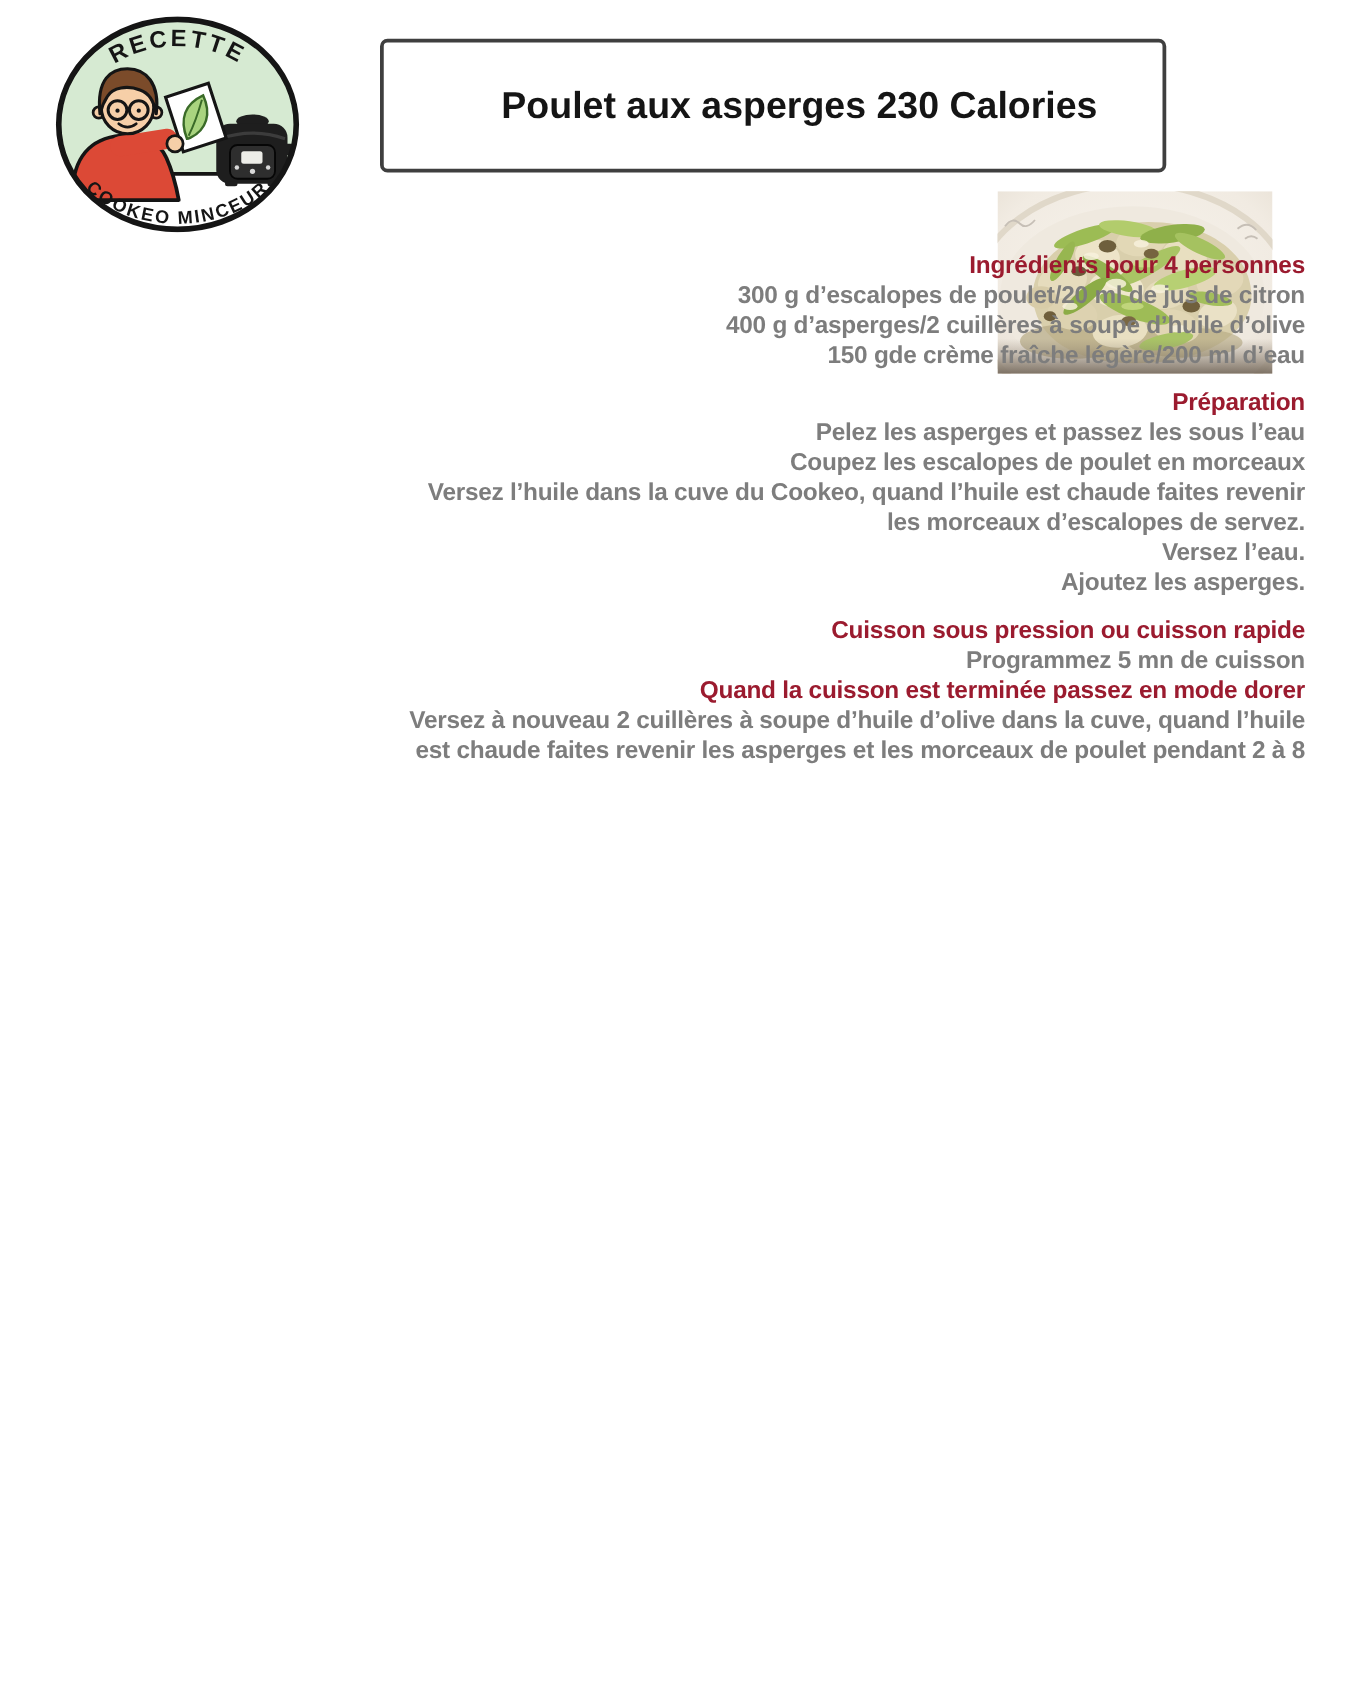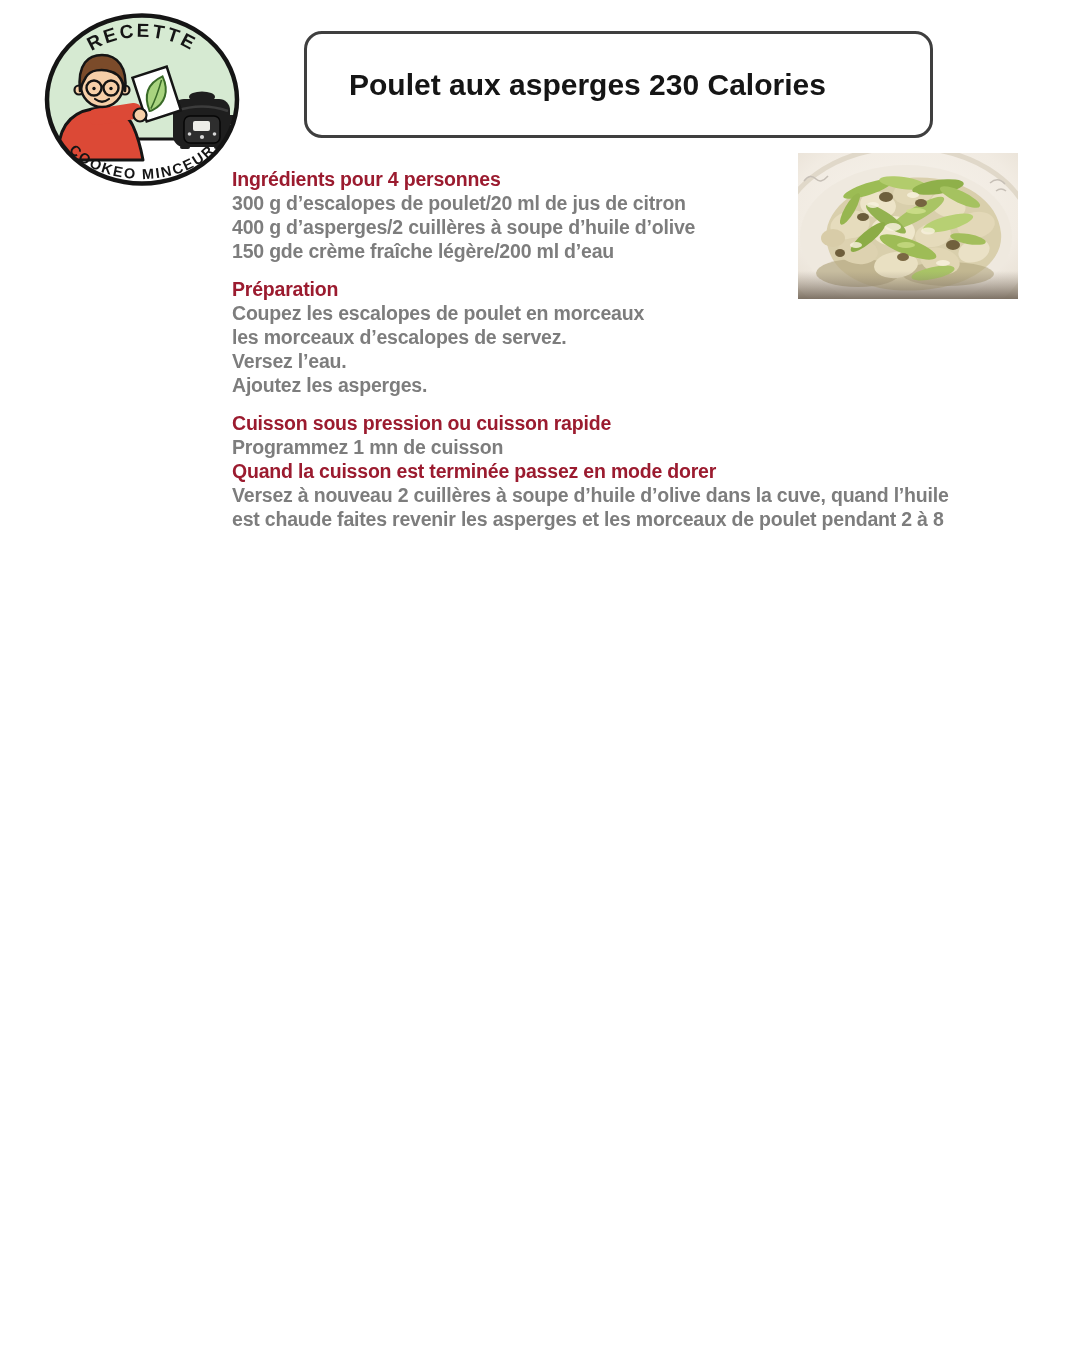--- a/index.html
+++ b/index.html
@@ -27,24 +27,25 @@
   .logo .arc-bot  { font-size: 14.5px; letter-spacing: 1.8px; }
 
   
   .title-box {
     position: absolute;
     left: 304px; top: 31px;
     width: 629px; height: 107px;
     box-sizing: border-box;
     background: #ffffff;
     border: 3px solid #3f3f3f;
-    border-radius: 18px;
+    border-radius: 6px;
     display: flex;
     align-items: center;
     padding-left: 42px;
+    justify-content: center;
   }
   .title-box h1 {
     margin: 0;
     font-size: 30px;
     font-weight: 700;
     color: #151515;
     letter-spacing: 0px;
     white-space: nowrap;
   }
 
@@ -52,27 +53,28 @@
   .photo {
     position: absolute;
     left: 798px; top: 153px;
     width: 220px; height: 146px;
   }
   .photo svg { display: block; width: 100%; height: 100%; }
 
   
   .content {
     position: absolute;
-    left: 232px; top: 167px;
+    left: 232px; top: 200px;
     width: 812px;
     font-size: 19.5px;
     line-height: 24px;
     font-weight: 700;
     letter-spacing: -0.2px;
     color: #7d7d7d;
+    text-align: right;
   }
   .content section { margin: 0; }
   .content section + section { margin-top: 14px; }
   .content .h {
     margin: 0;
     font-size: 19.5px;
     line-height: 24px;
     font-weight: 700;
     color: #9b1b2f;
   }
@@ -232,27 +234,29 @@
 
   <section>
     <h2 class="h">Ingrédients pour 4 personnes</h2>
     <div class="line">300 g d’escalopes de poulet/20 ml de jus de citron</div>
     <div class="line">400 g d’asperges/2 cuillères à soupe d’huile d’olive</div>
     <div class="line">150 gde crème fraîche légère/200 ml d’eau</div>
   </section>
 
   <section>
     <h2 class="h">Préparation</h2>
+    <div class="line">Pelez les asperges et passez les sous l’eau</div>
     <div class="line">Coupez les escalopes de poulet en morceaux</div>
+    <div class="line">Versez l’huile dans la cuve du Cookeo, quand l’huile est chaude faites revenir</div>
     <div class="line">les morceaux d’escalopes de servez.</div>
     <div class="line">Versez l’eau.</div>
     <div class="line">Ajoutez les asperges.</div>
   </section>
 
   <section>
     <h2 class="h">Cuisson sous pression ou cuisson rapide</h2>
-    <div class="line">Programmez 1 mn de cuisson</div>
+    <div class="line">Programmez 5 mn de cuisson</div>
     <h2 class="h">Quand la cuisson est terminée passez en mode dorer</h2>
     <div class="line">Versez à nouveau 2 cuillères à soupe d’huile d’olive dans la cuve, quand l’huile</div>
     <div class="line">est chaude faites revenir les asperges et les morceaux de poulet pendant 2 à 8</div>
   </section>
 
 </main>
 
 </body></html>

